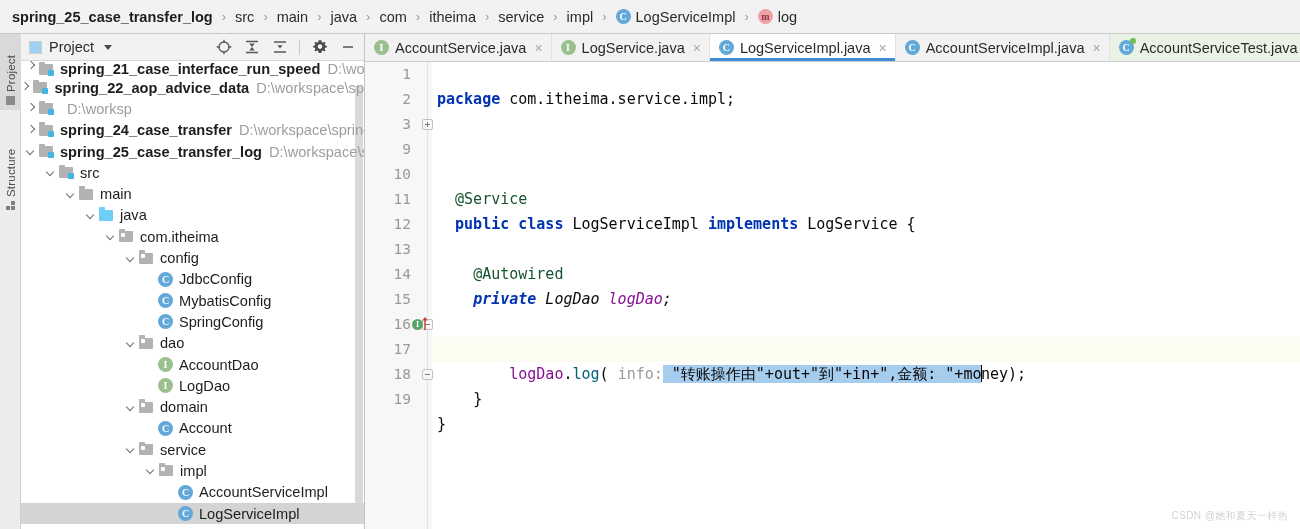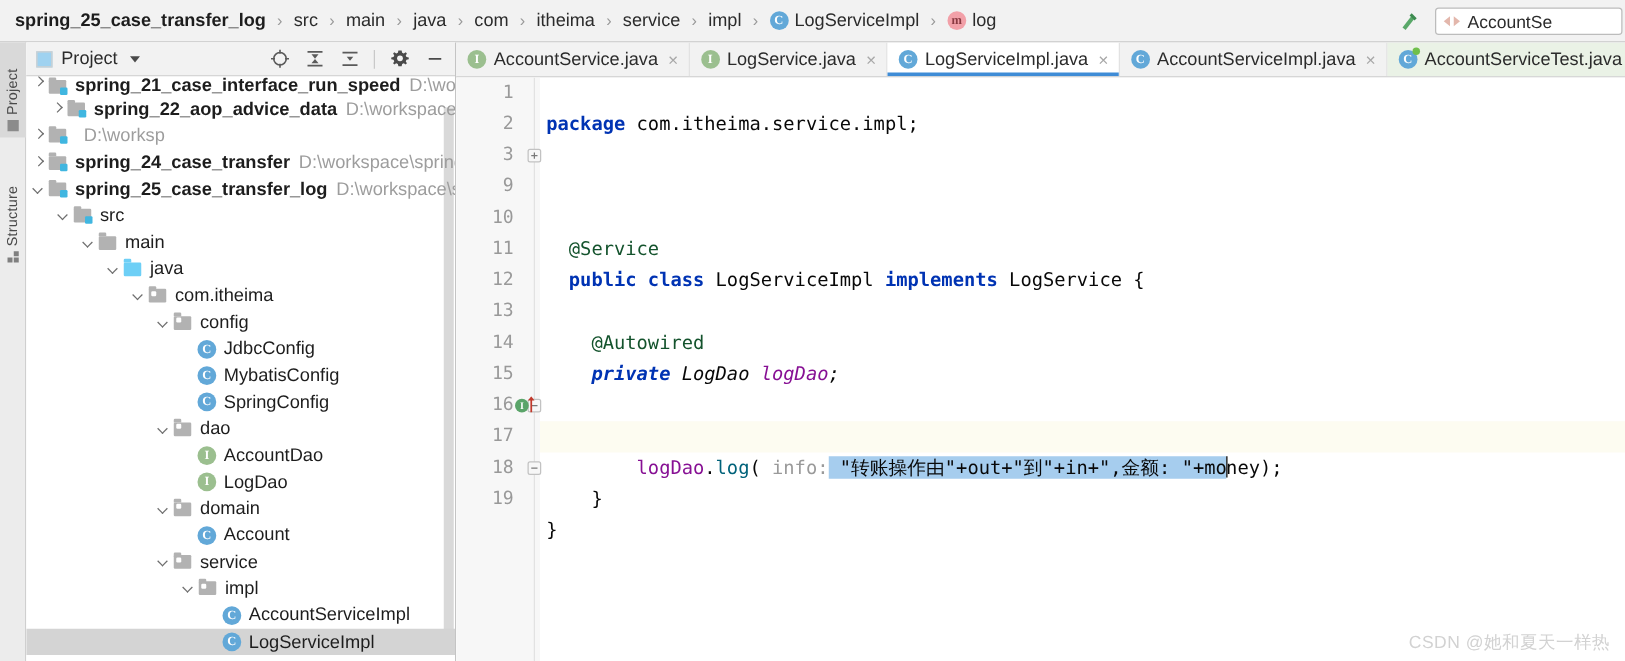--- a/index.html
+++ b/index.html
@@ -274,21 +274,21 @@
     display: flex; align-items: center; justify-content: center;
     color: #ffffff; font-size: 8px; font-weight: bold;
     font-family: "Liberation Serif", serif;
   }
   .gmark .uparrow {
     position: absolute; left: 10px; top: 0px; width: 6px; height: 13px;
   }
 
   .watermark {
     position: absolute; right: 12px; bottom: 6px;
-    font-size: 14px; color: #d2d2d2; letter-spacing: .4px;
+    font-size: 10px; color: #d2d2d2; letter-spacing: .4px;
     font-family: "Liberation Sans", sans-serif;
     text-align: right;
   }
 </style>
 </head>
 <body>
 
 <div id="app">
 
   <div class="navbar">
@@ -329,32 +329,20 @@
         <span class="cicon klass">C</span>
         <span>LogServiceImpl</span>
       </div>
       <span class="crumb-sep">›</span>
       <div class="crumb">
         <span class="cicon method">m</span>
         <span>log</span>
       </div>
     </div>
 
-    <div class="nav-right">
-      <div class="hammer-btn">
-        <svg width="18" height="18" viewBox="0 0 18 18">
-          <path d="M4 14 L11 5 L13.5 7 L6.5 16 Z" fill="#59a869"></path>
-          <path d="M10.5 3.5 L14.5 7.5" stroke="#3d8b50" stroke-width="2.4" fill="none"></path>
-        </svg>
-      </div>
-      <div class="runcfg">
-        <span class="runcfg-icon"></span>
-        <span>AccountSe</span>
-      </div>
-    </div>
   </div>
 
   <div class="vstrip">
     <div class="vtab active vtab-proj">
       <span class="vtab-dot sq"></span>
       <span>Project</span>
     </div>
     <div class="vtab vtab-struct">
       <span class="vtab-dot grid"></span>
       <span>Structure</span>
@@ -411,21 +399,21 @@
         <div class="proj-thumb"></div>
       </div>
     <div class="trow" style="padding-left: 4px; height: 16px; align-items: flex-end; overflow: hidden;">
           <span class="tarrow right"></span>
           <span class="ticon">
             <span class="folder src"></span>
           </span>
           <span class="tlabel bold">spring_21_case_interface_run_speed</span>
           <span class="tpath">D:\wor</span>
         </div>
-        <div class="trow" style="padding-left: 19px;">
+        <div class="trow" style="padding-left: 19px; justify-content: flex-end;">
           <span class="tarrow right"></span>
           <span class="ticon">
             <span class="folder src"></span>
           </span>
           <span class="tlabel bold">spring_22_aop_advice_data</span>
           <span class="tpath">D:\workspace\sp</span>
         </div>
         <div class="trow" style="padding-left: 4px;">
           <span class="tarrow right"></span>
           <span class="ticon">

